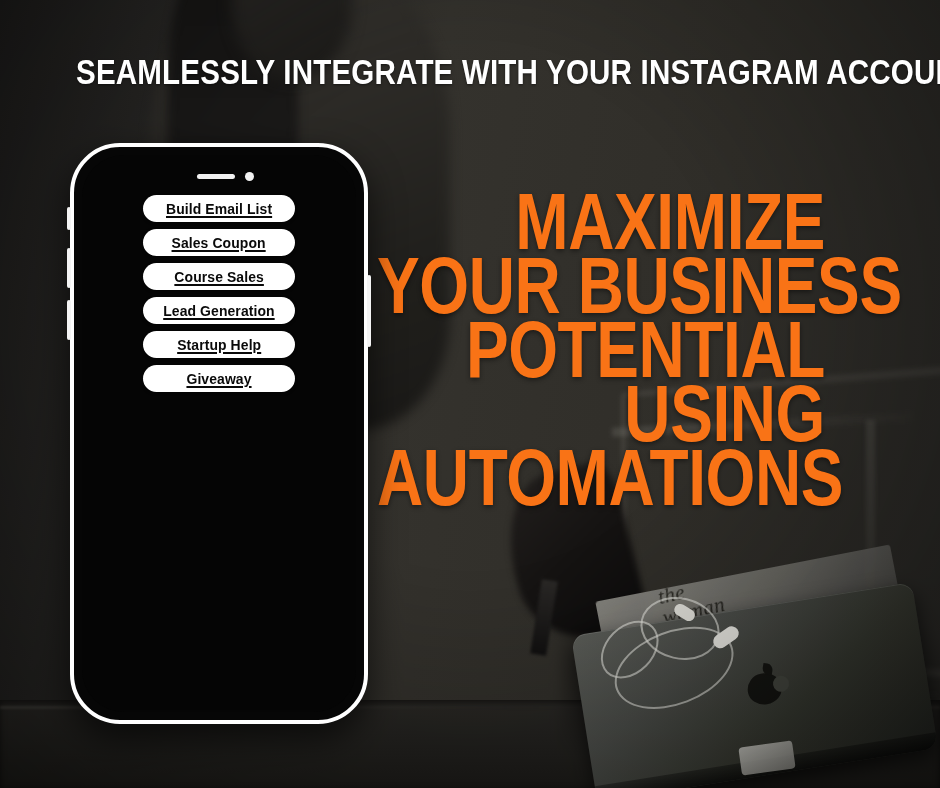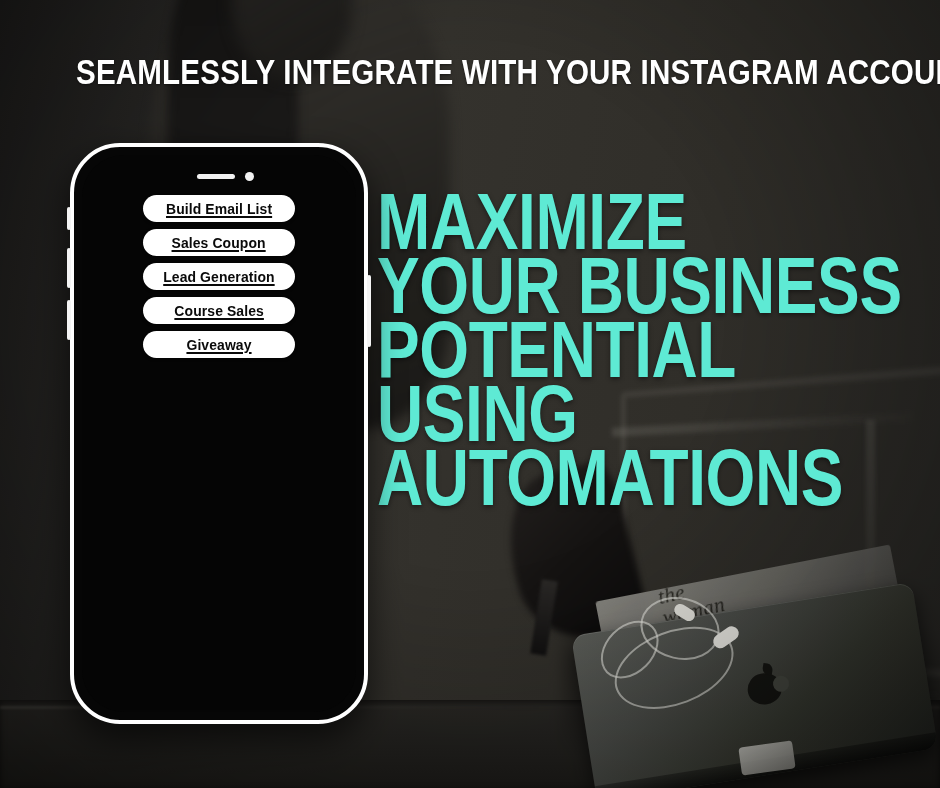--- a/index.html
+++ b/index.html
@@ -313,27 +313,28 @@
     white-space: nowrap;
     text-shadow: 0 1px 3px rgba(0,0,0,.5);
     user-select: none;
   }
 
   .headline-main {
     position: absolute;
     left: 377px;
     top: 190px;
     width: 560px;
-    color: #5eead4;
+    color: #f97316;
     font-family: "Liberation Sans Narrow", "Liberation Sans", sans-serif;
     font-weight: 700;
     text-transform: uppercase;
     line-height: .80;
     letter-spacing: -0.5px;
     user-select: none;
+    text-align: right;
   }
   .headline-main .hl {
     display: block;
     white-space: nowrap;
     transform: scaleX(.80);
     transform-origin: left center;
     text-shadow: 0 2px 6px rgba(0,0,0,.45);
   }
   .hl-1 { font-size: 80px; }
   .hl-2 { font-size: 80px; }
@@ -491,24 +492,27 @@
       <div class="phone-speaker"></div>
       <div class="phone-camera"></div>
       <div class="btn-list">
           <div class="pill">
             <span class="pill-label">Build Email List</span>
           </div>
           <div class="pill">
             <span class="pill-label">Sales Coupon</span>
           </div>
           <div class="pill">
+            <span class="pill-label">Course Sales</span>
+          </div>
+          <div class="pill">
             <span class="pill-label">Lead Generation</span>
           </div>
           <div class="pill">
-            <span class="pill-label">Course Sales</span>
+            <span class="pill-label">Startup Help</span>
           </div>
           <div class="pill">
             <span class="pill-label">Giveaway</span>
           </div>
         </div>
     </div>
   </div>
 
 </div>
 

